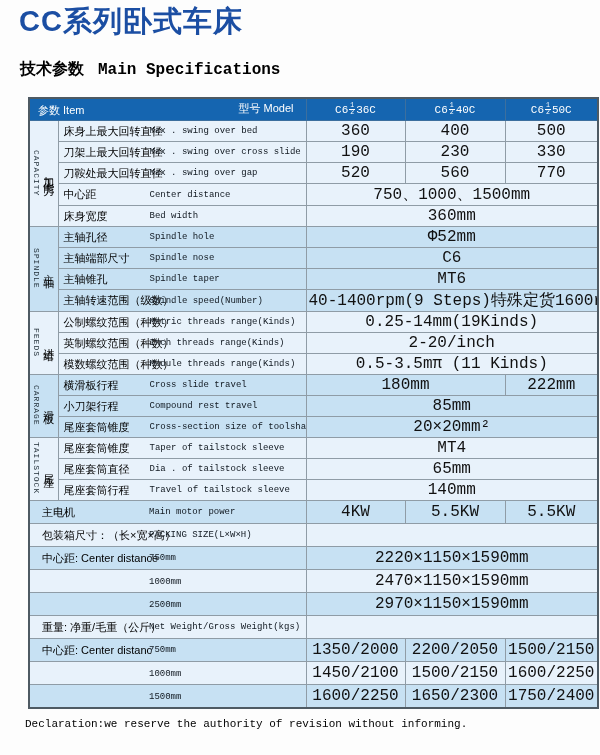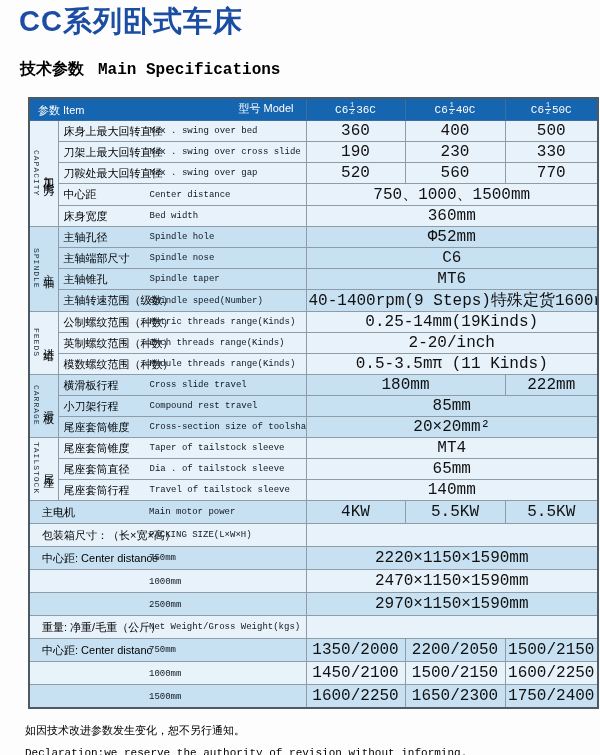--- a/index.html
+++ b/index.html
@@ -270,15 +270,14 @@
         </tr>
         <tr class="bm wide">
           <td class="lcell" colspan="2"><span class="zh"></span><span class="en">1500mm</span></td>
           <td class="vcell">1600/2250</td>
           <td class="vcell">1650/2300</td>
           <td class="vcell">1750/2400</td>
         </tr>
       </tbody>
   </table>
 
-  <div class="foot">如因技术改进参数发生变化，恕不另行通知。</div>
   <div class="foot-en">Declaration:we reserve the authority of revision without informing.</div>
 </div>
 
 </body></html>

